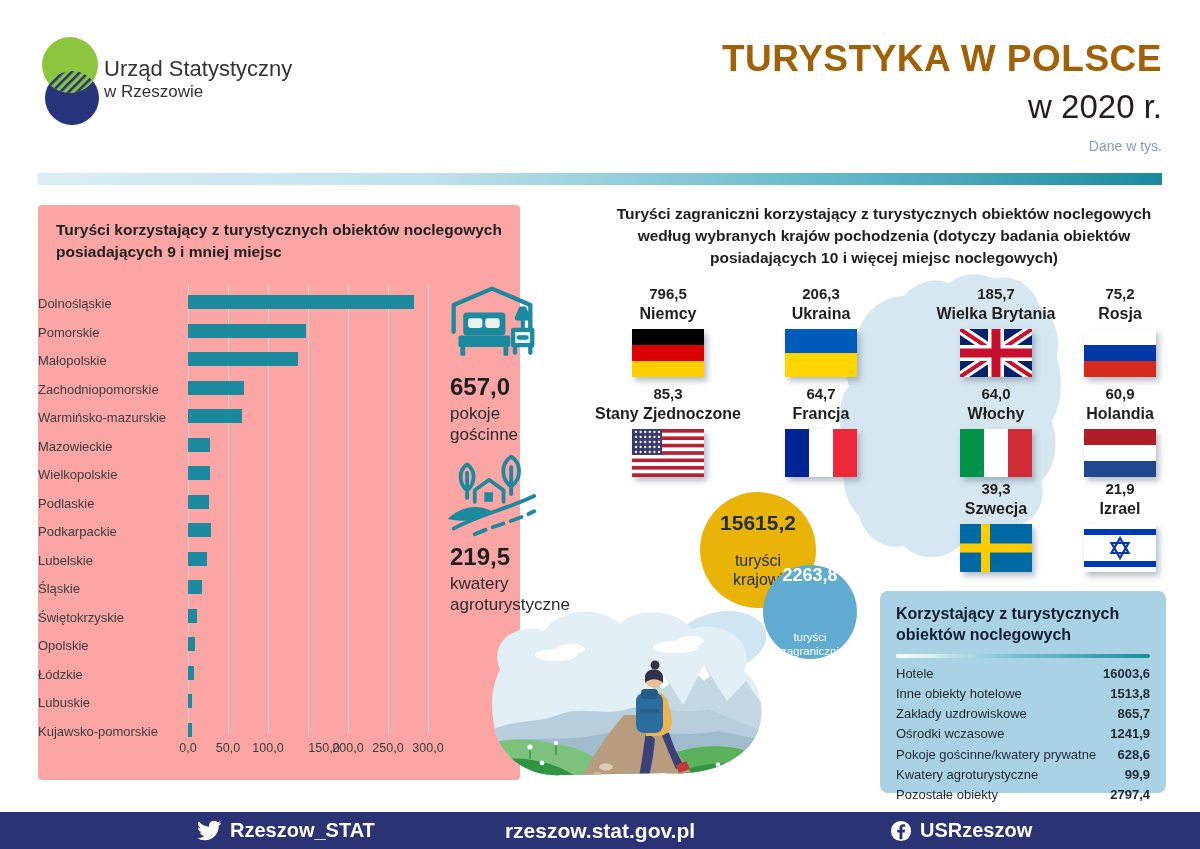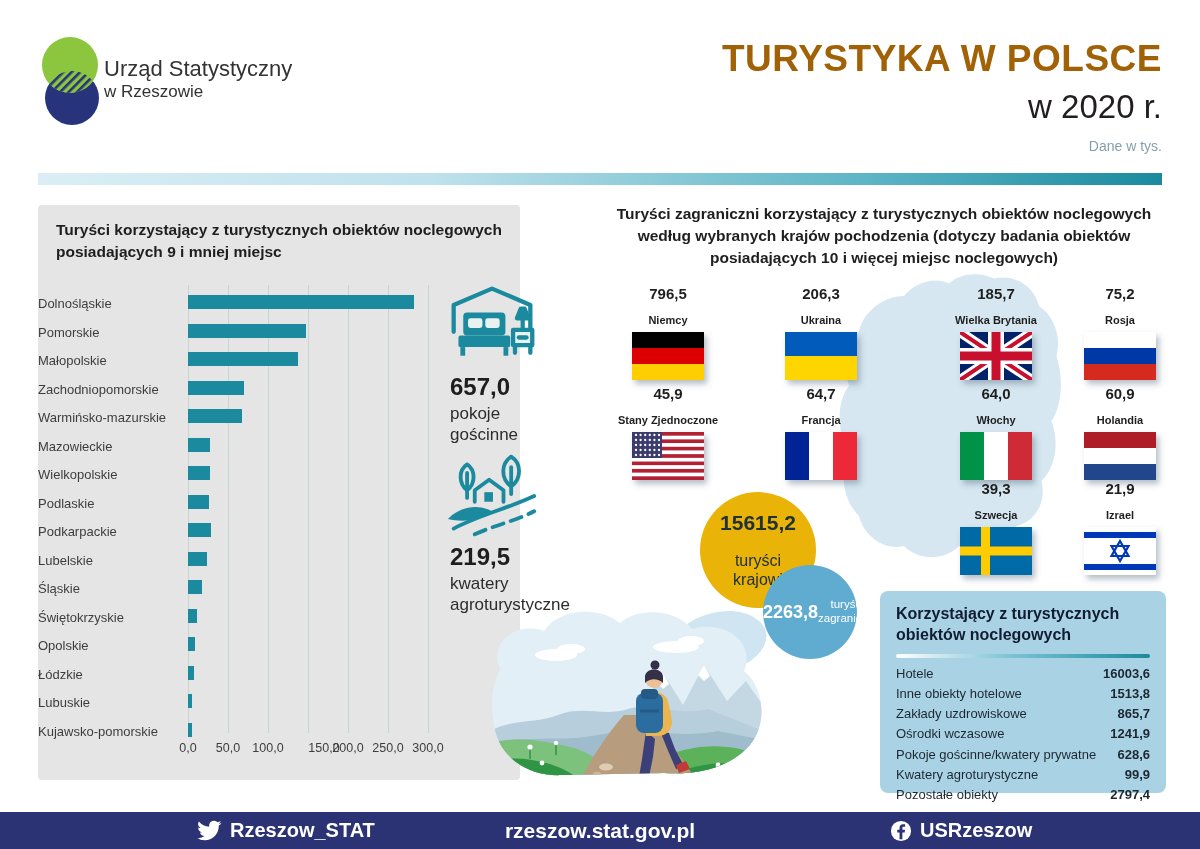--- a/index.html
+++ b/index.html
@@ -10,50 +10,50 @@
   
   .logo-text1{position:absolute;left:104px;top:56px;font-size:22px;color:#333;}
   .logo-text2{position:absolute;left:104px;top:82px;font-size:17px;color:#333;}
   .main-title{position:absolute;right:38px;top:38px;font-size:37px;font-weight:800;letter-spacing:.5px;color:#a16207;text-align:right;}
   .main-subtitle{position:absolute;right:38px;top:88px;font-size:33px;font-weight:400;color:#221e1f;text-align:right;}
   .data-note{position:absolute;right:38px;top:138px;font-size:14px;color:#84a0ab;text-align:right;}
   .divider{position:absolute;left:38px;top:173px;width:1124px;height:12px;
            background:linear-gradient(90deg,#dbeef5 0%,#bfe2ec 35%,#59b3c4 75%,#1b8a9e 100%);}
 
   
-  .left-panel{position:absolute;left:38px;top:205px;width:482px;height:575px;background:#e5e5e5;border-radius:4px;}
+  .left-panel{position:absolute;left:38px;top:205px;width:482px;height:575px;background:#fca5a5;border-radius:4px;}
   .lp-title{position:absolute;left:18px;top:14px;width:450px;font-size:15.5px;font-weight:700;line-height:1.45;color:#1e1e1e;}
   .chart{position:absolute;left:0;top:80px;width:482px;height:480px;}
   .gridline{position:absolute;width:1px;background:#c7d5d3;top:0;height:448px;}
   .crow{position:absolute;left:0;height:28.5px;width:470px;}
   .crow .clabel{position:absolute;left:0;top:7px;width:144px;text-align:left;font-size:13px;color:#3d3d3d;}
   .crow .cbar{position:absolute;left:150px;top:6px;height:14px;background:#1b8a9e;}
   .tick{position:absolute;top:456px;width:48px;margin-left:-24px;text-align:center;font-size:12.5px;color:#3d3d3d;}
   .stat-value{font-size:24px;font-weight:800;color:#1e1e1e;}
   .stat-label{font-size:17px;color:#2c2c2c;line-height:1.25;}
   .stat1v{position:absolute;left:412px;top:168px;}
   .stat1l{position:absolute;left:412px;top:198px;width:100px;}
   .stat2v{position:absolute;left:412px;top:338px;}
   .stat2l{position:absolute;left:412px;top:368px;width:110px;}
 
   
   .rp-title{position:absolute;left:600px;top:203px;width:568px;font-size:15.5px;font-weight:700;line-height:1.42;color:#1e1e1e;text-align:center;}
   .poland-map{position:absolute;left:828px;top:266px;width:252px;height:325px;}
   .country-card{position:absolute;width:150px;text-align:center;}
   .country-value{font-size:15px;font-weight:800;color:#1e1e1e;}
-  .country-name{font-size:11px;font-weight:700;color:#1e1e1e;margin-top:12px;}
+  .country-name{font-size:16px;font-weight:700;color:#1e1e1e;margin-top:3px;}
   .country-flag{margin-top:6px;display:inline-block;line-height:0;box-shadow:3px 4px 6px rgba(90,110,130,.45);}
 
   .blob-deco{position:absolute;left:672px;top:612px;width:95px;height:60px;background:#cfe6f2;border-radius:50%;transform:rotate(-12deg);}
   .circle-big{position:absolute;left:700px;top:492px;width:116px;height:116px;border-radius:50%;background:#eab308;
               display:flex;flex-direction:column;align-items:center;justify-content:center;text-align:center;gap:17px;}
   .circle-big .cv{font-size:21px;font-weight:800;color:#20313a;}
   .circle-big .cl{font-size:16px;color:#20313a;line-height:1.15;width:90px;}
   .circle-small{position:absolute;left:763px;top:565px;width:94px;height:94px;border-radius:50%;background:#60acd0;
-              display:flex;flex-direction:row;align-items:center;justify-content:flex-start;text-align:center;z-index:5;}
+              display:flex;flex-direction:column;align-items:center;justify-content:space-between;text-align:center;z-index:5;}
   .circle-small .cv{font-size:18px;font-weight:800;color:#fff;}
   .circle-small .cl{font-size:11.5px;color:#fff;line-height:1.2;width:80px;}
 
   .side-table{position:absolute;left:880px;top:591px;width:286px;height:202px;background:#a9d3e4;border-radius:8px;box-sizing:border-box;padding:13px 16px;z-index:6;}
   .st-title{font-size:16px;font-weight:800;color:#121c30;line-height:1.3;}
   .st-divider{height:4px;margin:8px 0 7px 0;background:linear-gradient(90deg,#ffffff 0%,#7cc3d4 45%,#1b8a9e 100%);border-radius:2px;}
   .st-row{display:flex;justify-content:space-between;font-size:13px;line-height:1.3;color:#1d2732;padding:1.6px 0;}
   .st-row .st-val{font-weight:800;}
 
   
@@ -237,21 +237,21 @@
       <path d="M0,0 L72,48 M72,0 L0,48" stroke="#fff" stroke-width="10"></path>
       <path d="M0,0 L72,48 M72,0 L0,48" stroke="#C8102E" stroke-width="4"></path>
       <path d="M36,0 V48 M0,24 H72" stroke="#fff" stroke-width="16"></path>
       <path d="M36,0 V48 M0,24 H72" stroke="#C8102E" stroke-width="9"></path>
           </svg></span></div>
       <div class="country-card" style="left: 1045px; top: 285px;"><div class="country-value">75,2</div><div class="country-name">Rosja</div><span class="country-flag"><svg width="72" height="48" viewBox="0 0 72 48">
             <rect y="0" width="72" height="16.5" fill="#ffffff"></rect>
             <rect y="16" width="72" height="16.5" fill="#0039a6"></rect>
             <rect y="32" width="72" height="16.5" fill="#d52b1e"></rect>
           </svg></span></div>
-      <div class="country-card" style="left: 593px; top: 385px;"><div class="country-value">45,9</div><div class="country-name">Stany Zjednoczone</div><span class="country-flag"><svg width="72" height="48" viewBox="0 0 72 48">
+      <div class="country-card" style="left: 593px; top: 385px;"><div class="country-value">85,3</div><div class="country-name">Stany Zjednoczone</div><span class="country-flag"><svg width="72" height="48" viewBox="0 0 72 48">
             <rect y="0" width="72" height="4.092307692307693" fill="#b22234"></rect>
             <rect y="3.6923076923076925" width="72" height="4.092307692307693" fill="#ffffff"></rect>
             <rect y="7.384615384615385" width="72" height="4.092307692307693" fill="#b22234"></rect>
             <rect y="11.076923076923077" width="72" height="4.092307692307693" fill="#ffffff"></rect>
             <rect y="14.76923076923077" width="72" height="4.092307692307693" fill="#b22234"></rect>
             <rect y="18.46153846153846" width="72" height="4.092307692307693" fill="#ffffff"></rect>
             <rect y="22.153846153846153" width="72" height="4.092307692307693" fill="#b22234"></rect>
             <rect y="25.846153846153847" width="72" height="4.092307692307693" fill="#ffffff"></rect>
             <rect y="29.53846153846154" width="72" height="4.092307692307693" fill="#b22234"></rect>
             <rect y="33.23076923076923" width="72" height="4.092307692307693" fill="#ffffff"></rect>

